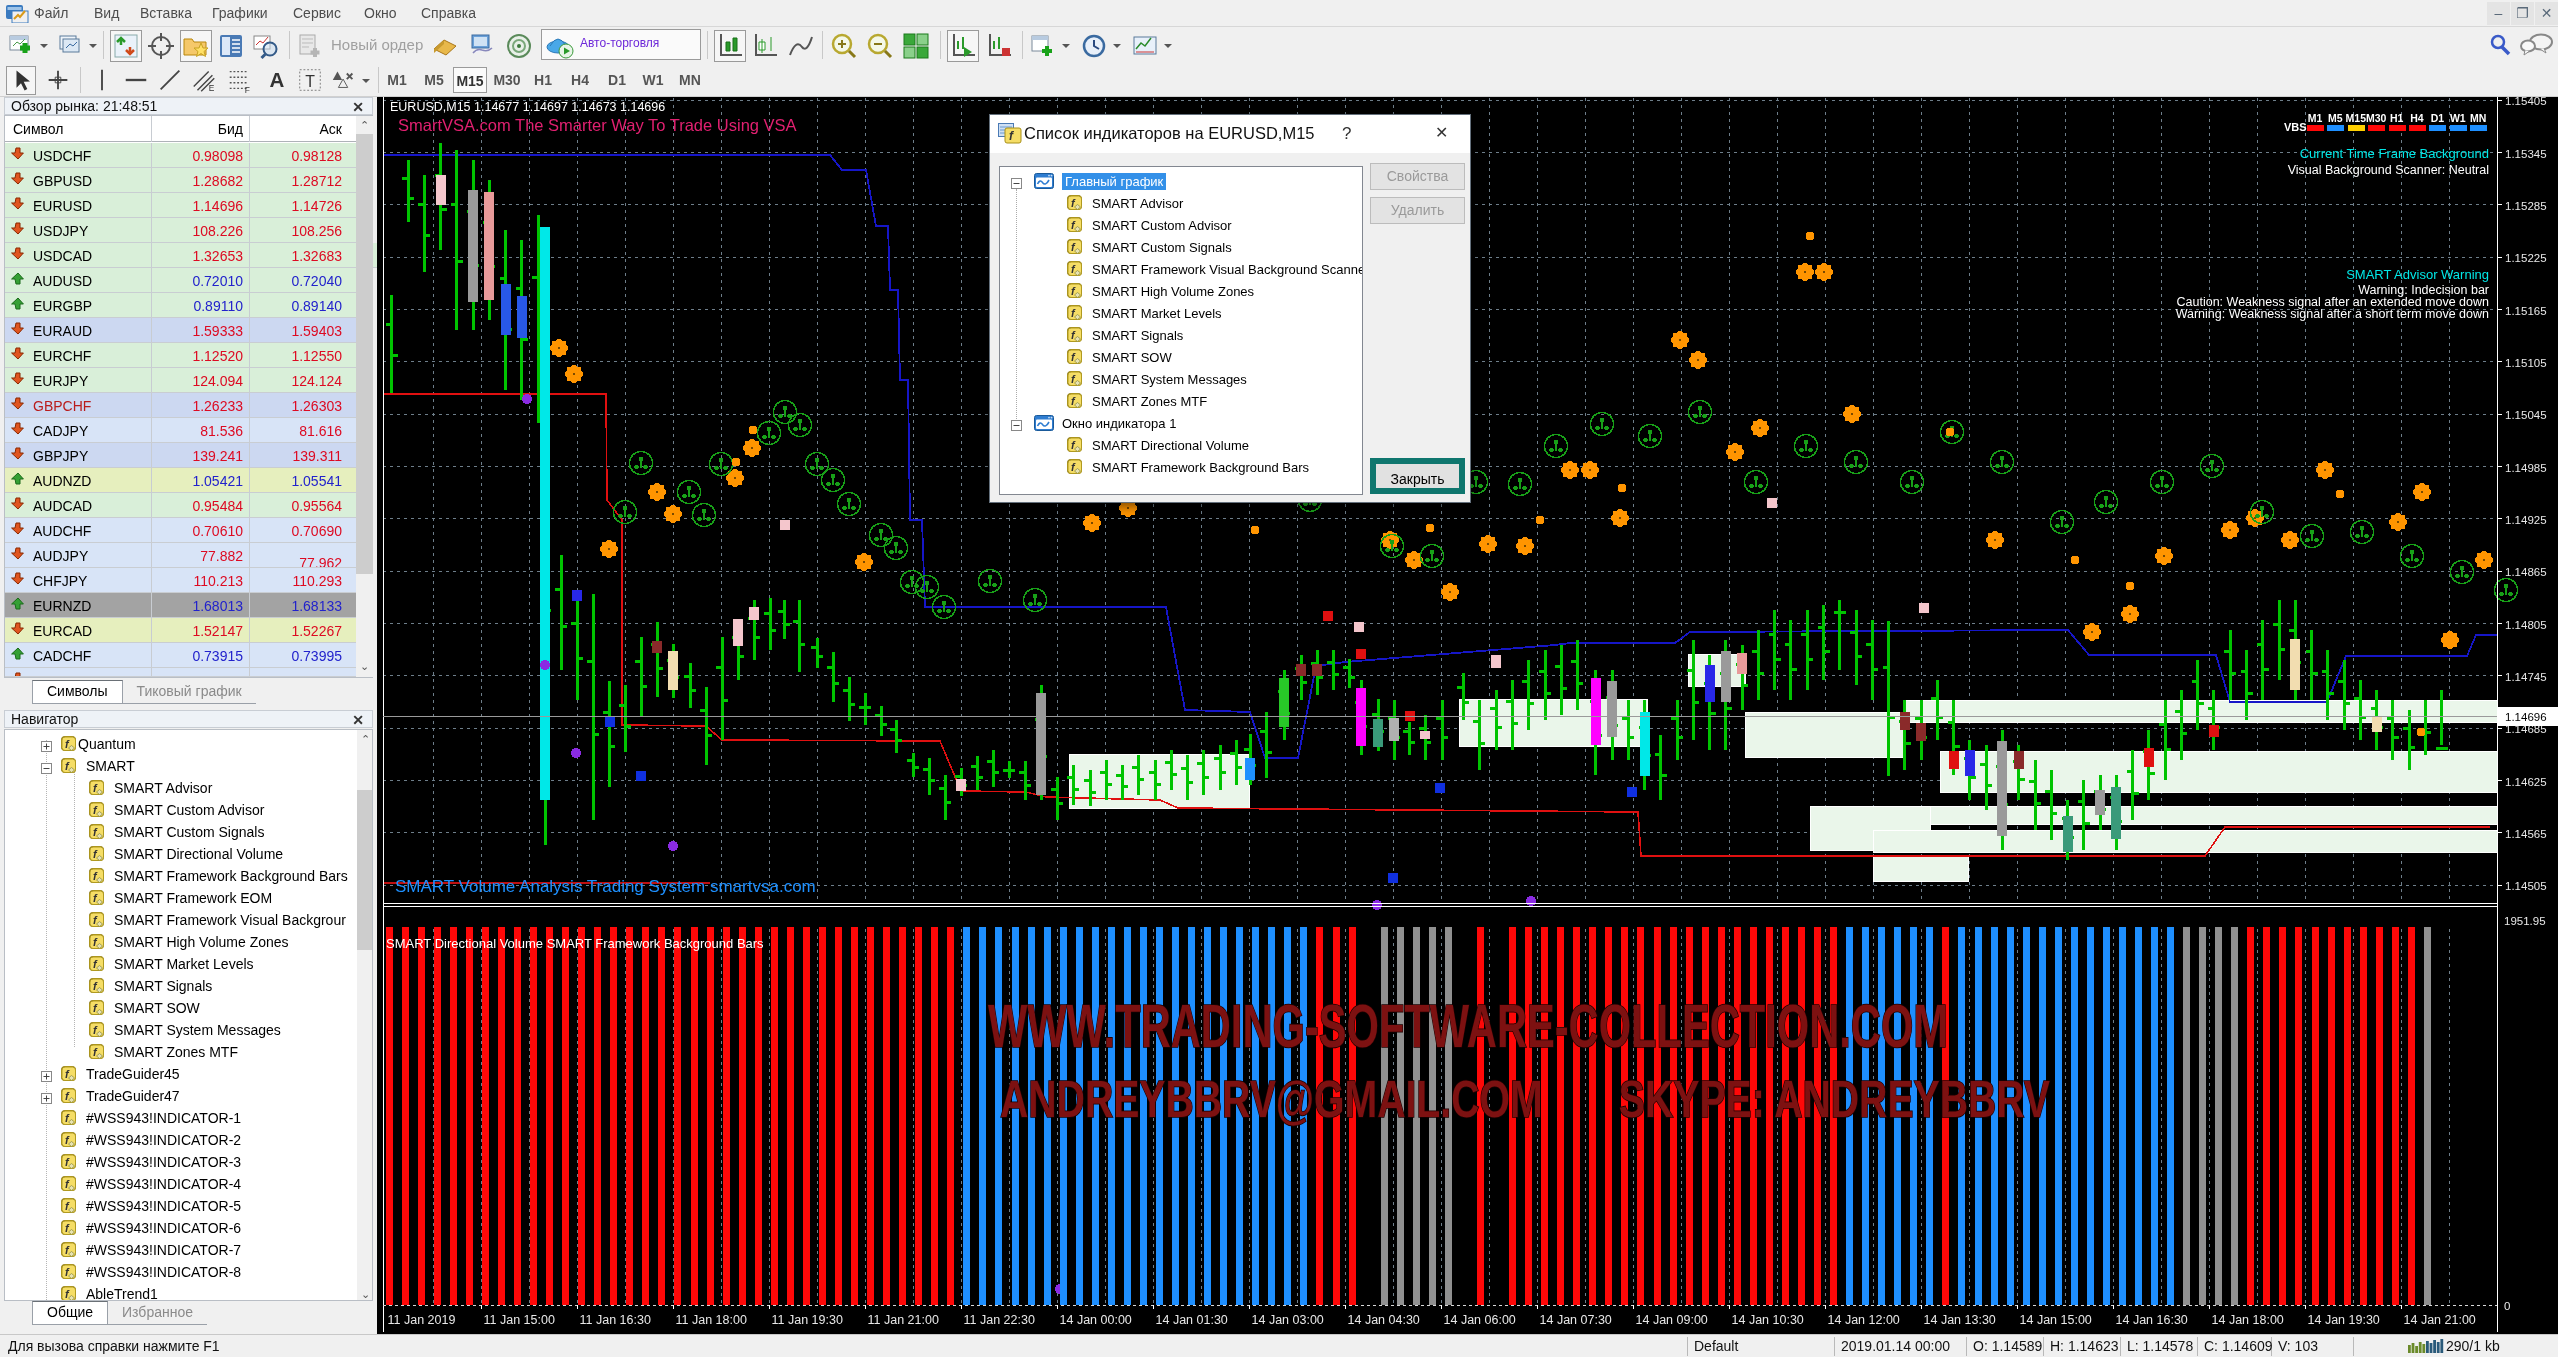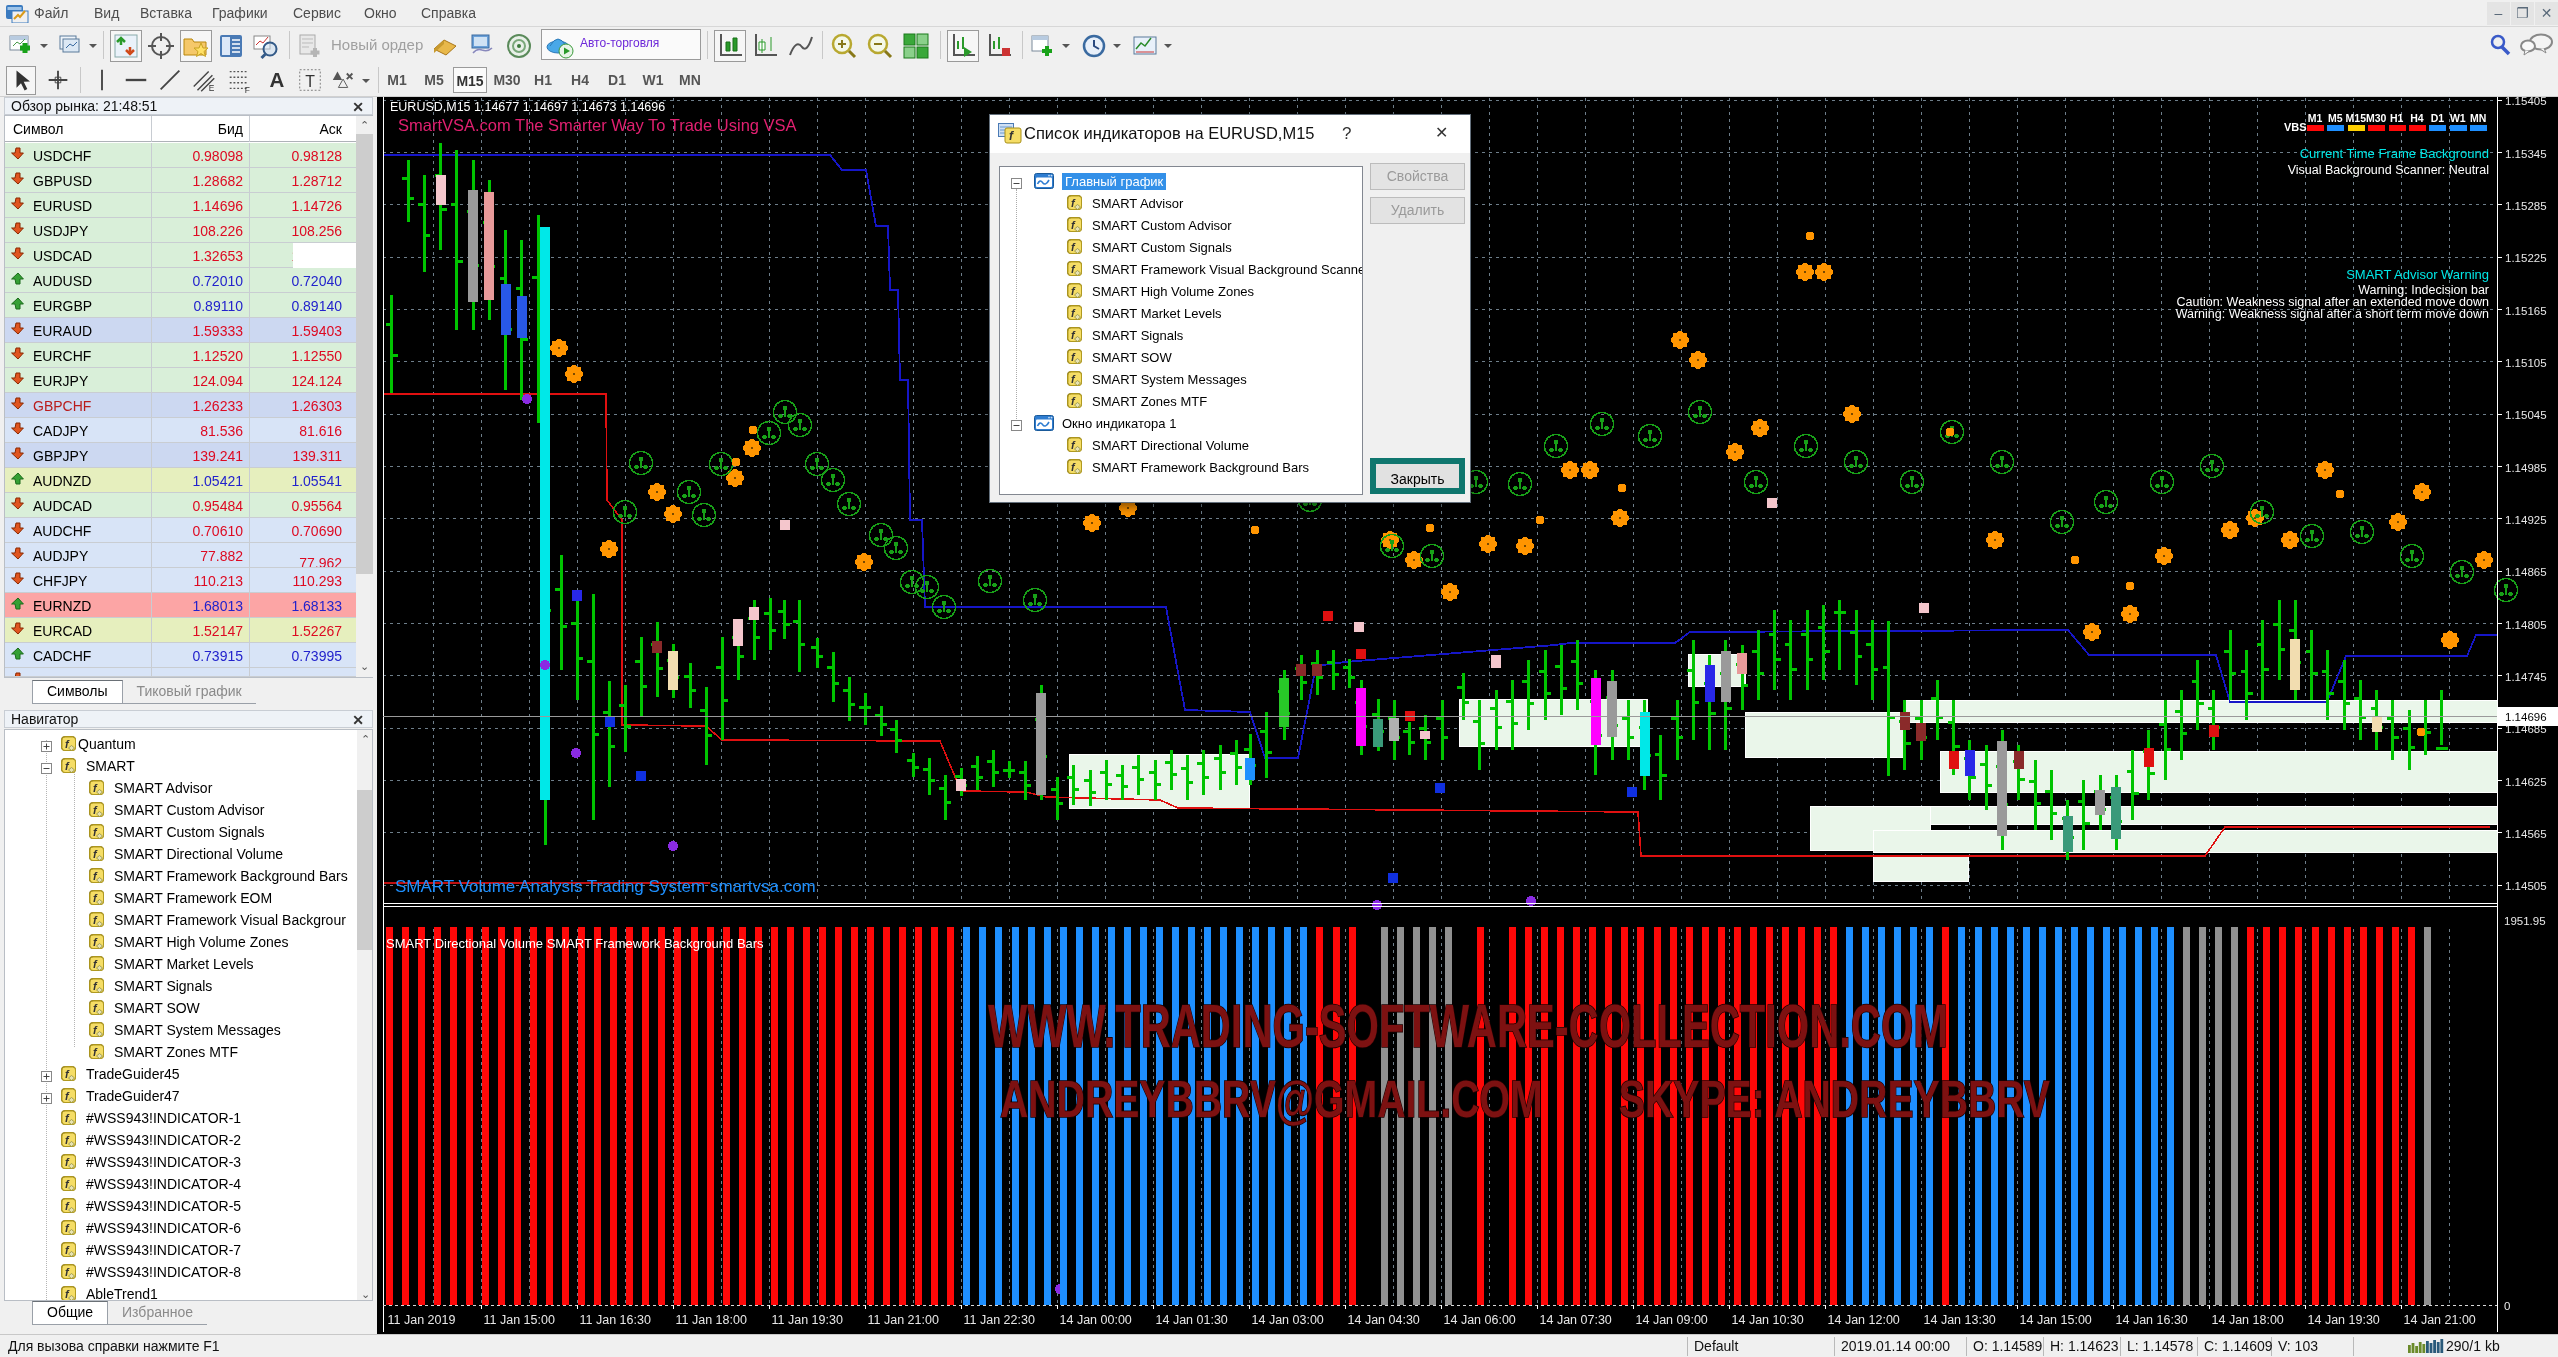--- a/index.html
+++ b/index.html
@@ -1961,21 +1961,21 @@
       <div class="abs" style="left:0;top:102px;width:351px;height:25px;background:#d9efd9;border-bottom:1px solid #c9cdd2;font-size:14px;overflow:hidden;">
         <span class="abs" style="left:6px;top:2px"><svg width="14" height="13" viewBox="0 0 14 13" style="vertical-align:-2px">
             <path d="M5 1 h4 v5 h3.4 L7 12 0.6 6 H4 z" fill="#e05520" stroke="#8a2800" stroke-width="1"></path>
           </svg></span>
         <span class="abs" style="left:28px;top:5px;color:#000">USDJPY</span>
         <span class="abs dn" style="left:110px;top:5px;width:128px;text-align:right">108.226</span>
         <span class="abs dn" style="left:235px;top:5px;width:102px;text-align:right">108.256</span>
         <div class="abs" style="left:146px;top:0;width:1px;height:25px;background:#c8ccd2"></div>
         <div class="abs" style="left:244px;top:0;width:1px;height:25px;background:#c8ccd2"></div>
       </div>
-      <div class="abs" style="left:0;top:127px;width:288px;height:25px;background:#d9efd9;border-bottom:1px solid #c9cdd2;font-size:14px;overflow:hidden;">
+      <div class="abs" style="left:0;top:127px;width:372px;height:25px;background:#d9efd9;border-bottom:1px solid #c9cdd2;font-size:14px;overflow:hidden;">
         <span class="abs" style="left:6px;top:2px"><svg width="14" height="13" viewBox="0 0 14 13" style="vertical-align:-2px">
             <path d="M5 1 h4 v5 h3.4 L7 12 0.6 6 H4 z" fill="#e05520" stroke="#8a2800" stroke-width="1"></path>
           </svg></span>
         <span class="abs" style="left:28px;top:5px;color:#000">USDCAD</span>
         <span class="abs dn" style="left:110px;top:5px;width:128px;text-align:right">1.32653</span>
         <span class="abs dn" style="left:235px;top:5px;width:102px;text-align:right">1.32683</span>
         <div class="abs" style="left:146px;top:0;width:1px;height:25px;background:#c8ccd2"></div>
         <div class="abs" style="left:244px;top:0;width:1px;height:25px;background:#c8ccd2"></div>
       </div>
       <div class="abs" style="left:0;top:152px;width:351px;height:25px;background:#d9efd9;border-bottom:1px solid #c9cdd2;font-size:14px;overflow:hidden;">
@@ -2101,21 +2101,21 @@
       <div class="abs" style="left:0;top:452px;width:351px;height:25px;background:#d8e4f7;border-bottom:1px solid #c9cdd2;font-size:14px;overflow:hidden;">
         <span class="abs" style="left:6px;top:2px"><svg width="14" height="13" viewBox="0 0 14 13" style="vertical-align:-2px">
             <path d="M5 1 h4 v5 h3.4 L7 12 0.6 6 H4 z" fill="#e05520" stroke="#8a2800" stroke-width="1"></path>
           </svg></span>
         <span class="abs" style="left:28px;top:5px;color:#000">CHFJPY</span>
         <span class="abs dn" style="left:110px;top:5px;width:128px;text-align:right">110.213</span>
         <span class="abs dn" style="left:235px;top:5px;width:102px;text-align:right">110.293</span>
         <div class="abs" style="left:146px;top:0;width:1px;height:25px;background:#c8ccd2"></div>
         <div class="abs" style="left:244px;top:0;width:1px;height:25px;background:#c8ccd2"></div>
       </div>
-      <div class="abs" style="left:0;top:477px;width:351px;height:25px;background:#fca5a5;border-bottom:1px solid #c9cdd2;font-size:14px;overflow:hidden;">
+      <div class="abs" style="left:0;top:477px;width:351px;height:25px;background:#a3a3a3;border-bottom:1px solid #c9cdd2;font-size:14px;overflow:hidden;">
         <span class="abs" style="left:6px;top:2px"><svg width="14" height="13" viewBox="0 0 14 13" style="vertical-align:-2px">
             <path d="M5 12 h4 V7 h3.4 L7 1 0.6 7 H4 z" fill="#35a035" stroke="#1a6a1a" stroke-width="1"></path>
           </svg></span>
         <span class="abs" style="left:28px;top:5px;color:#000">EURNZD</span>
         <span class="abs up" style="left:110px;top:5px;width:128px;text-align:right">1.68013</span>
         <span class="abs up" style="left:235px;top:5px;width:102px;text-align:right">1.68133</span>
         <div class="abs" style="left:146px;top:0;width:1px;height:25px;background:#c8ccd2"></div>
         <div class="abs" style="left:244px;top:0;width:1px;height:25px;background:#c8ccd2"></div>
       </div>
       <div class="abs" style="left:0;top:502px;width:351px;height:25px;background:#e6efbe;border-bottom:1px solid #c9cdd2;font-size:14px;overflow:hidden;">

